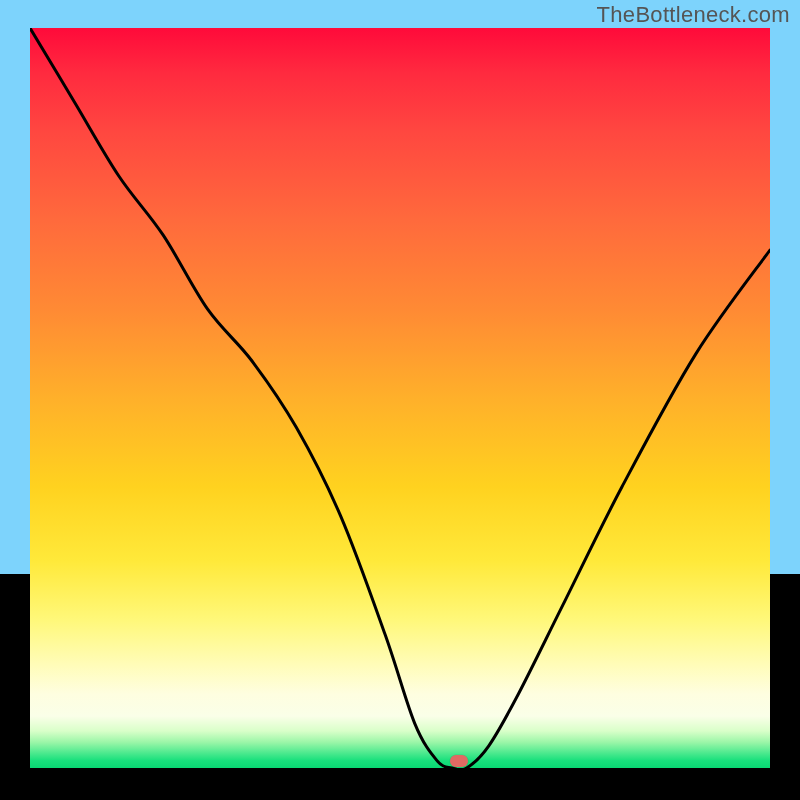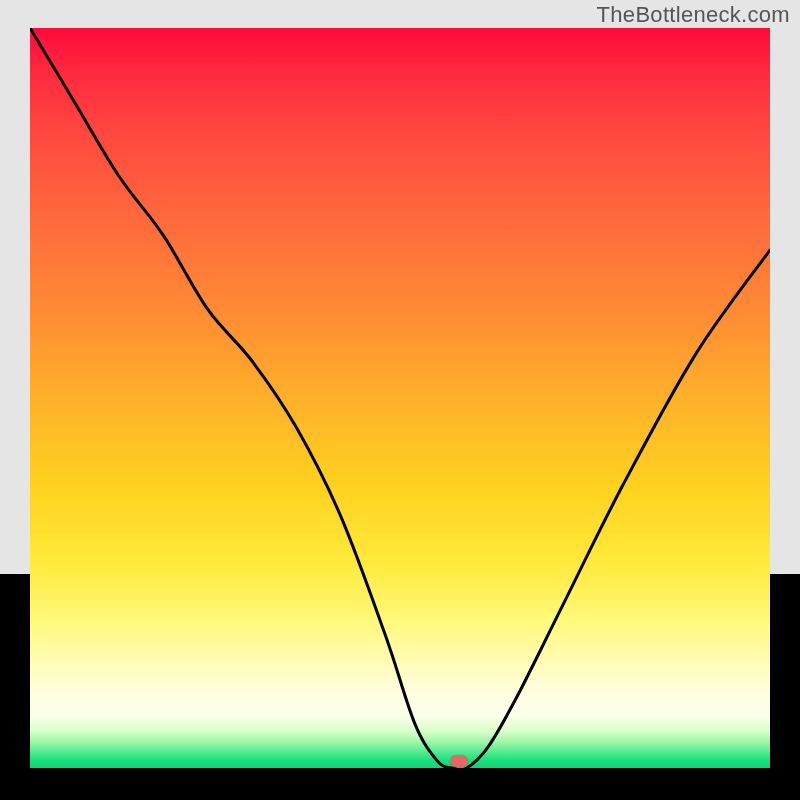--- a/index.html
+++ b/index.html
@@ -8,21 +8,21 @@
     width: 800px;
     height: 800px;
     background: #000;
     overflow: hidden;
     font-family: Arial, Helvetica, sans-serif;
   }
   .frame {
     position: relative;
     width: 800px;
     height: 574px;
-    background: #e5e5e5;
+    background: #7dd3fc;
   }
   .watermark {
     position: absolute;
     top: 2px;
     right: 10px;
     color: #555;
     font-size: 22px;
     font-weight: 500;
     letter-spacing: 0.3px;
     z-index: 5;

